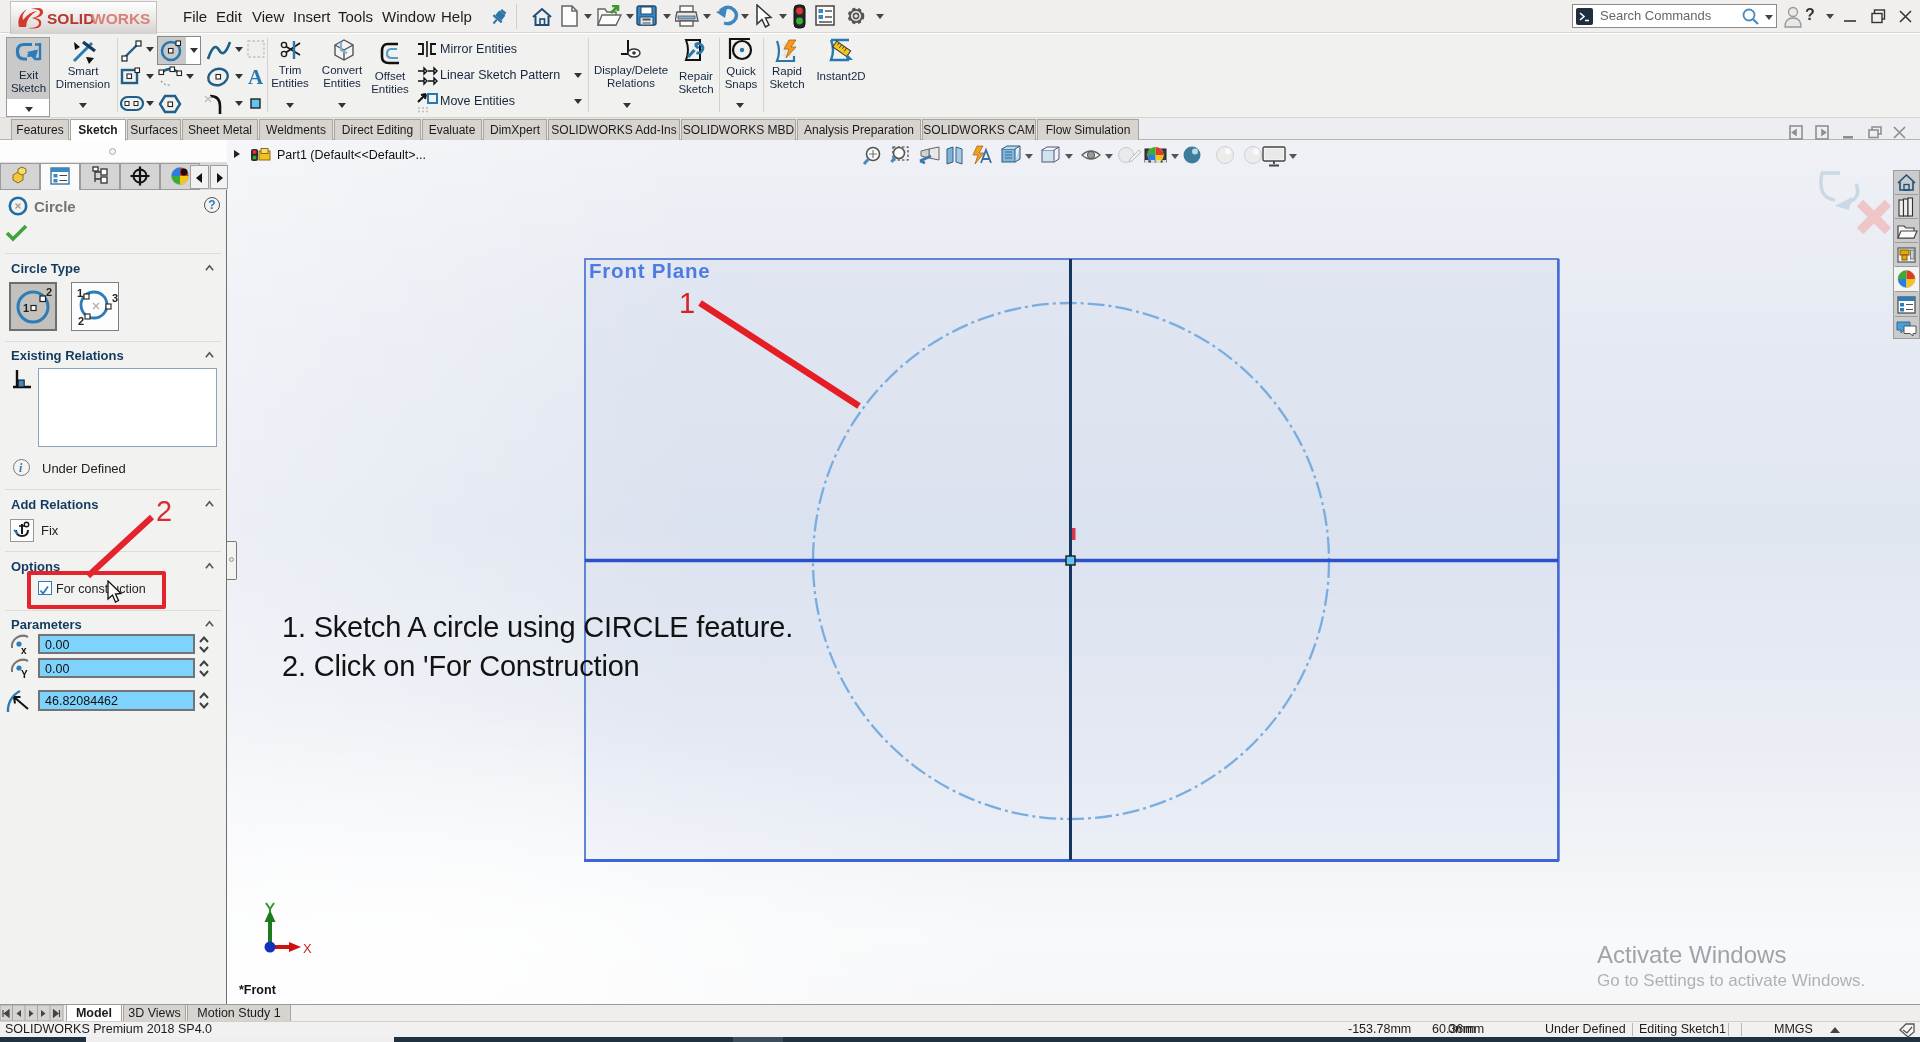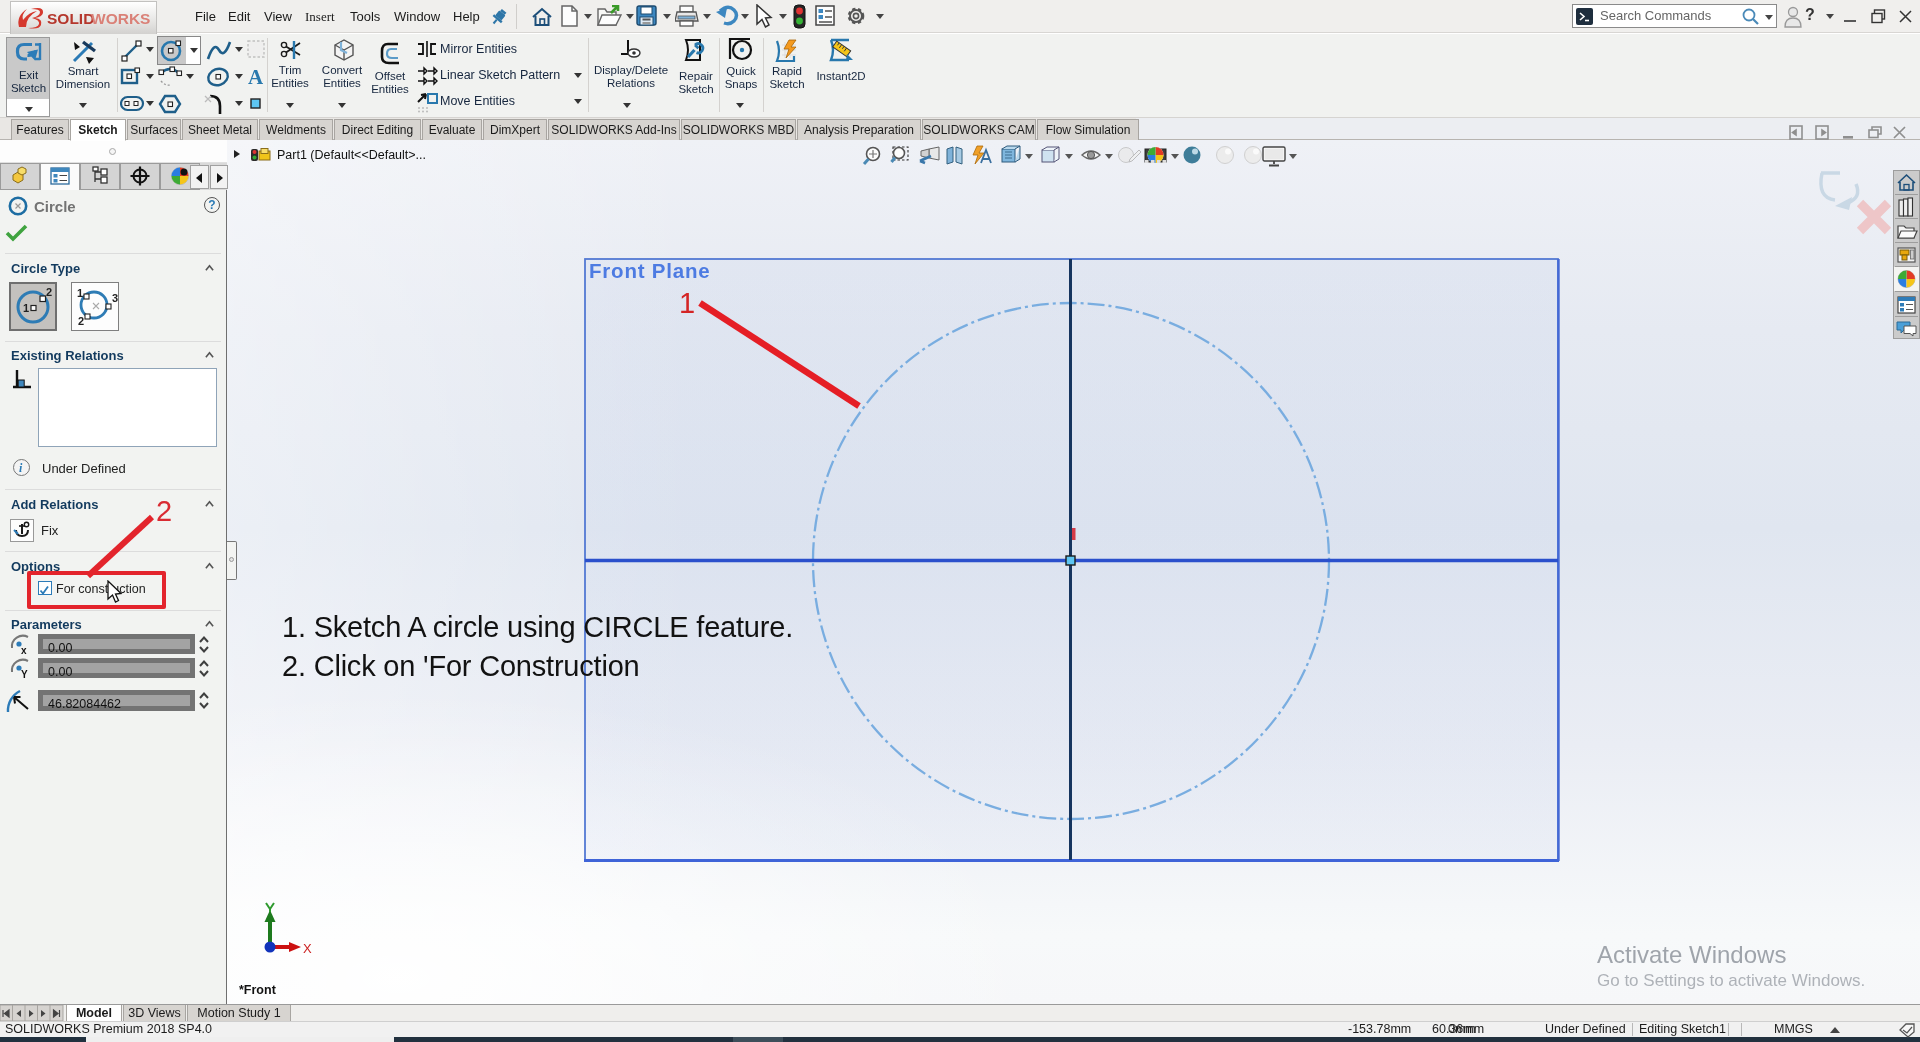--- a/index.html
+++ b/index.html
@@ -3,21 +3,21 @@
 <meta charset="utf-8">
 <style>
 * { margin:0; padding:0; box-sizing:border-box; }
 html,body { width:1920px; height:1042px; overflow:hidden; }
 body { font-family:"Liberation Sans", sans-serif; position:relative; background:#fff; }
 .abs { position:absolute; }
 
 
 #titlebar { position:absolute; left:0; top:0; width:1920px; height:33px; background:#f0efed; border-bottom:1px solid #d8d6d3; }
 #logo { position:absolute; left:10px; top:1px; width:147px; height:34px; background:linear-gradient(to bottom,#ffffff,#e2e1df 70%,#d2d1cf); border:1px solid #c2c1bf; display:flex; align-items:center; justify-content:center; }
-.menu { position:absolute; top:0; height:33px; line-height:33px; font-size:13px; color:#1b1b1b;margin-left:12px; }
+.menu { position:absolute; top:0; height:33px; line-height:33px; font-size:15px; color:#1b1b1b; }
 #qat svg { position:absolute; top:6px; }
 .caret { position:absolute; top:14px; width:0; height:0; border-left:4px solid transparent; border-right:4px solid transparent; border-top:5px solid #444; }
 #doctitle { position:absolute; top:0; left:1100px; width:260px; text-align:center; height:33px; line-height:33px; font-size:13px; color:#222; }
 #searchbox { position:absolute; left:1572px; top:4px; width:205px; height:24px; background:#fff; border:1px solid #8a8a8a; }
 #searchbox .sicon { position:absolute; left:3px; top:3px; width:17px; height:17px; background:#1e2e3e; border-radius:2px; }
 #searchbox .stext { position:absolute; left:27px; top:3px; font-size:13px; color:#666; }
 .winbtn { position:absolute; top:0; height:33px; line-height:33px; text-align:center; color:#333; font-size:15px; }
 
 
 #ribbon { position:absolute; left:0; top:34px; width:1920px; height:84px; background:#f1f2f0; border-bottom:1px solid #d6d4d1; }
@@ -38,21 +38,21 @@
              linear-gradient(to bottom, #EFF1F6 0%, #E6EAF2 22%, #E0E6F0 45%, #EAEDF4 70%, #F7F9FA 92%, #F6F7F9 100%);
 }
 #panel { position:absolute; left:0; top:0; width:227px; height:864px; background:#f2f3f1; border-right:1.5px solid #6f6f6f; }
 
 .ptab { position:absolute; top:0px; width:40px; height:27px; background:#d4d4d4; border:1px solid #9b9b9b; }
 .ptab.active { background:#fbfbfb; border-bottom:none; }
 
 .phead { font-weight:bold; font-size:13px; color:#123a5e; position:absolute; }
 .chev { position:absolute; width:9px; height:9px; }
 .psep { position:absolute; left:5px; width:216px; height:1px; background:#dcdcdc; }
-.pinput { position:absolute; background:#a3a3a3; border:5px solid #737373; font-size:12.5px; color:#111; line-height:18px; padding-left:5px; }
+.pinput { position:absolute; background:#7dd3fc; border:2px solid #737373; font-size:12.5px; color:#111; line-height:18px; padding-left:5px; }
 .spin { position:absolute; width:15px; height:21px; }
 
 
 #bottomtabs { position:absolute; left:0; top:1004px; width:1920px; height:17px; background:#efeeec; border-top:1px solid #9a9a9a; }
 .btab { position:absolute; top:0; height:17px; line-height:16px; font-size:12.5px; color:#1b1b1b; background:#d7d4d0; border:1px solid #a8a5a1; border-top:none; text-align:center; }
 .btab.active { background:#fff; font-weight:bold; }
 #statusbar { position:absolute; left:0; top:1021px; width:1920px; height:16px; background:#f1f1f1; border-top:1px solid #cfcfcf; font-size:12.5px; color:#1c1c1c; }
 #statusbar div { position:absolute; top:0; line-height:15px; }
 #taskstrip { position:absolute; left:0; top:1037px; width:1920px; height:5px; background:#efefef; }
 </style>
@@ -64,21 +64,21 @@
     <svg width="142" height="28">
       <path d="M 6 23 Q 3 12 14 5 Q 8 11 10 16 Q 16 8 24 7 Q 13 13 13 23 Z" fill="#d5392e"></path>
       <path d="M 18 5 Q 31 2 30 9 Q 29 13 22 14 Q 30 15 28 21 Q 26 26 15 24 Q 25 24 26 20 Q 27 16 19 14 Q 27 12 27 8 Q 27 5 18 5 Z" fill="#d5392e"></path>
       <text x="34" y="20" font-size="15.5" font-weight="bold" fill="#b5372d" font-family="Liberation Sans">SOLID</text>
       <text x="78" y="20" font-size="15.5" font-weight="bold" fill="#da8077" font-family="Liberation Sans">WORKS</text>
     </svg>
   </div>
   <div class="menu" style="left:183px;">File</div>
   <div class="menu" style="left:216px;">Edit</div>
   <div class="menu" style="left:252px;">View</div>
-  <div class="menu" style="left:293px;font-family:Liberation Serif, serif;">Insert</div>
+  <div class="menu" style="left:293px;">Insert</div>
   <div class="menu" style="left:338px;">Tools</div>
   <div class="menu" style="left:382px;">Window</div>
   <div class="menu" style="left:441px;">Help</div>
   <div id="qat">
 
     <svg width="20" height="20" style="position:absolute;left:489px;top:7px;">
       <g transform="rotate(40 10 10)" fill="#2e76a8">
         <rect x="7" y="2" width="6" height="2.6"></rect>
         <rect x="6" y="4.6" width="8" height="6.5" rx="1"></rect>
         <rect x="4.5" y="11" width="11" height="2.4"></rect>

